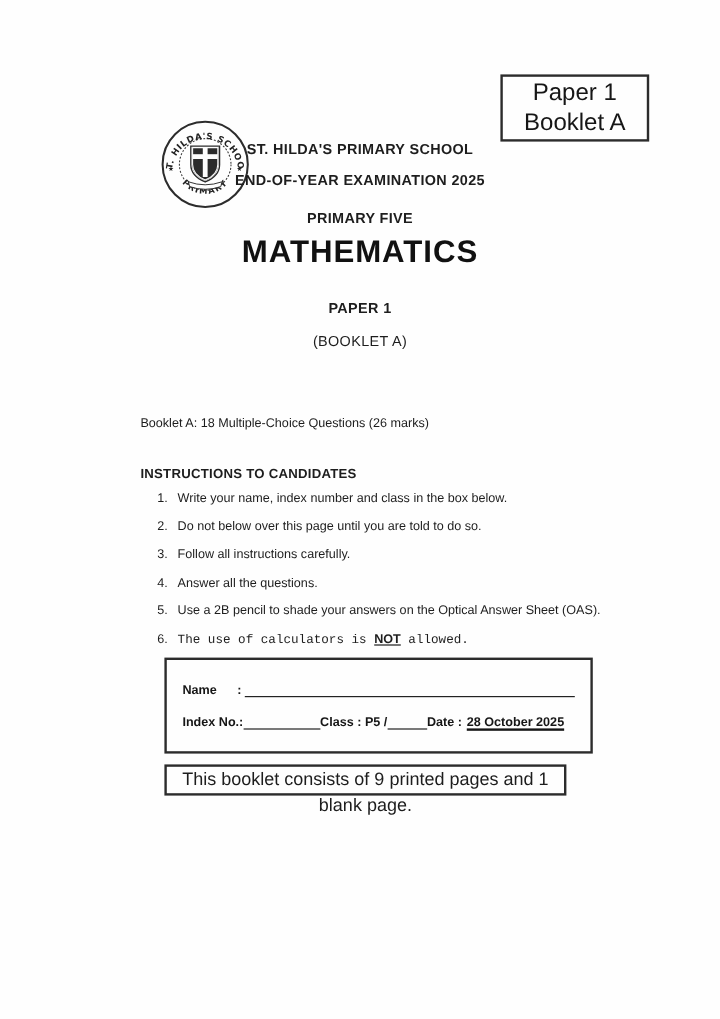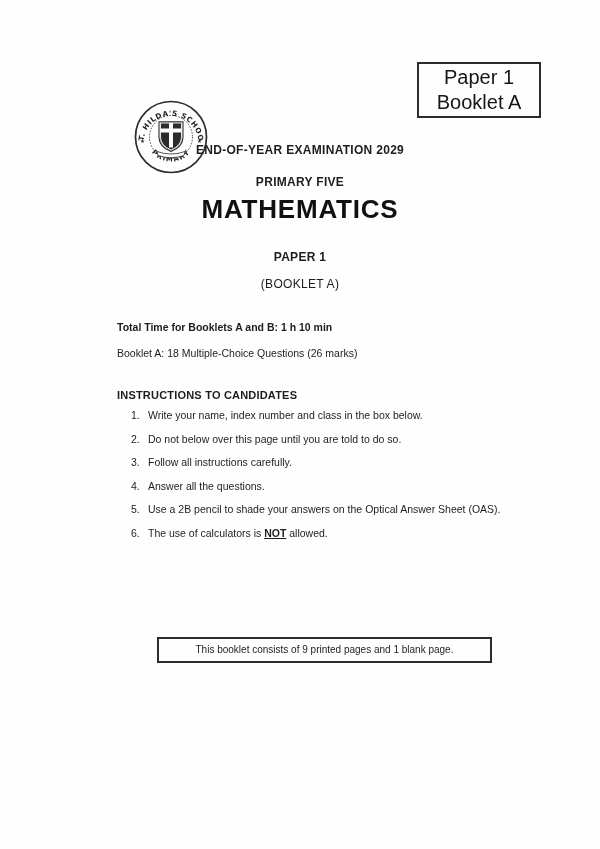--- a/index.html
+++ b/index.html
@@ -38,21 +38,21 @@
     font-size:10.5px;
   }
   .mat-row .bold{font-weight:bold;}
   .booklet-line{position:absolute;left:117px;top:347px;font-size:10.5px;}
   
   .instr-head{position:absolute;left:117px;top:389px;font-size:11px;font-weight:bold;letter-spacing:.2px;}
   .instr-list{position:absolute;left:131px;top:409px;width:420px;font-size:10.5px;}
   .instr-item{display:flex;line-height:13px;margin-bottom:10.5px;}
   .instr-item .num{width:17px;flex:0 0 17px;}
   .instr-item .not{font-weight:bold;text-decoration:underline;white-space:pre;}
-  .instr-item .pre{white-space:pre;}
+  .instr-item .pre{white-space:pre;font-family:Liberation Mono, monospace;}
   
   .student-box{
     position:absolute;left:137px;top:548px;width:327px;height:76px;
     border:2px solid #2c2c2c;
     padding:0 13px;box-sizing:content-box;
     font-size:10.5px;font-weight:bold;color:#161616;
   }
   .sb-row{display:flex;align-items:flex-end;}
   .sb-row1{margin-top:19px;}
   .sb-row2{margin-top:15px;}
@@ -67,21 +67,21 @@
   .date-val{
     margin-left:4px;
     text-decoration:underline;
     text-decoration-thickness:1.6px;
     text-underline-offset:2px;
   }
   
   .footer-box{
     position:absolute;left:137px;top:637px;width:331px;height:22px;
     border:2px solid #2c2c2c;
-    text-align:center;font-size:10px;line-height:22px;margin-left:20px;
+    text-align:center;font-size:15px;line-height:22px;
   }
 </style>
 </head>
 <body>
 
 <div class="page">
 
   <div class="corner-box">
     <div>Paper 1</div>
     <div>Booklet A</div>
@@ -109,28 +109,28 @@
         <rect x="-2" y="-14" width="4" height="24.5" fill="#fdfdfd"></rect>
         <rect x="-10.5" y="-8.5" width="21" height="4" fill="#fdfdfd"></rect>
         <path d="M -10.5,-14 L 10.5,-14 L 10.5,0 Q 10.5,8.5 0,13 Q -10.5,8.5 -10.5,0 Z" fill="none" stroke="#fdfdfd" stroke-width="0.9"></path>
         <path d="M -12,-15.2 L 12,-15.2 L 12,0.2 Q 12,9.5 0,14.6 Q -12,9.5 -12,0.2 Z" fill="none" stroke="#2b2b2b" stroke-width="1.1"></path>
       </g>
 
       <path d="M -14,14.5 Q 0,19.5 14,14.5 L 13,18.5 Q 0,23 -13,18.5 Z" fill="#fdfdfd" stroke="#2c2c2c" stroke-width="0.8"></path>
     </svg>
   </div>
 
-  <div class="hline h-exam">END-OF-YEAR EXAMINATION 2029</div>
+  <div class="hline h-school">ST. HILDA'S PRIMARY SCHOOL</div>
+  <div class="hline h-exam">END-OF-YEAR EXAMINATION 2025</div>
   <div class="hline h-level">PRIMARY FIVE</div>
   <div class="hline h-subject">MATHEMATICS</div>
   <div class="hline h-paper">PAPER 1</div>
   <div class="hline h-booklet">(BOOKLET A)</div>
 
   <div class="mat-row">
-    <span class="bold">Total Time for Booklets A and B: 1 h 10 min</span>
   </div>
   <div class="booklet-line">Booklet A: 18 Multiple-Choice Questions (26 marks)</div>
 
   <div class="instr-head">INSTRUCTIONS TO CANDIDATES</div>
   <div class="instr-list">
     <div class="instr-item">
       <span class="num">1.</span>
       <span>Write your name, index number and class in the box below.</span>
     </div>
     <div class="instr-item">
@@ -148,18 +148,33 @@
     <div class="instr-item">
       <span class="num">5.</span>
       <span>Use a 2B pencil to shade your answers on the Optical Answer Sheet (OAS).</span>
     </div>
     <div class="instr-item">
       <span class="num">6.</span>
       <span><span class="pre">The use of calculators is </span><span class="not">NOT</span><span class="pre"> allowed.</span></span>
     </div>
   </div>
 
+  <div class="student-box">
+    <div class="sb-row sb-row1">
+      <span>Name</span>
+      <span class="colon">:</span>
+      <span class="blank"></span>
+    </div>
+    <div class="sb-row sb-row2">
+      <span>Index No.:</span>
+      <span class="blank blank-index"></span>
+      <span>Class : P5 /</span>
+      <span class="blank blank-class"></span>
+      <span>Date :</span>
+      <span class="date-val">28 October 2025</span>
+    </div>
+  </div>
 
   <div class="footer-box">
     <span>This booklet consists of 9 printed pages and 1 blank page.</span>
   </div>
 
 </div>
 
 </body></html>

